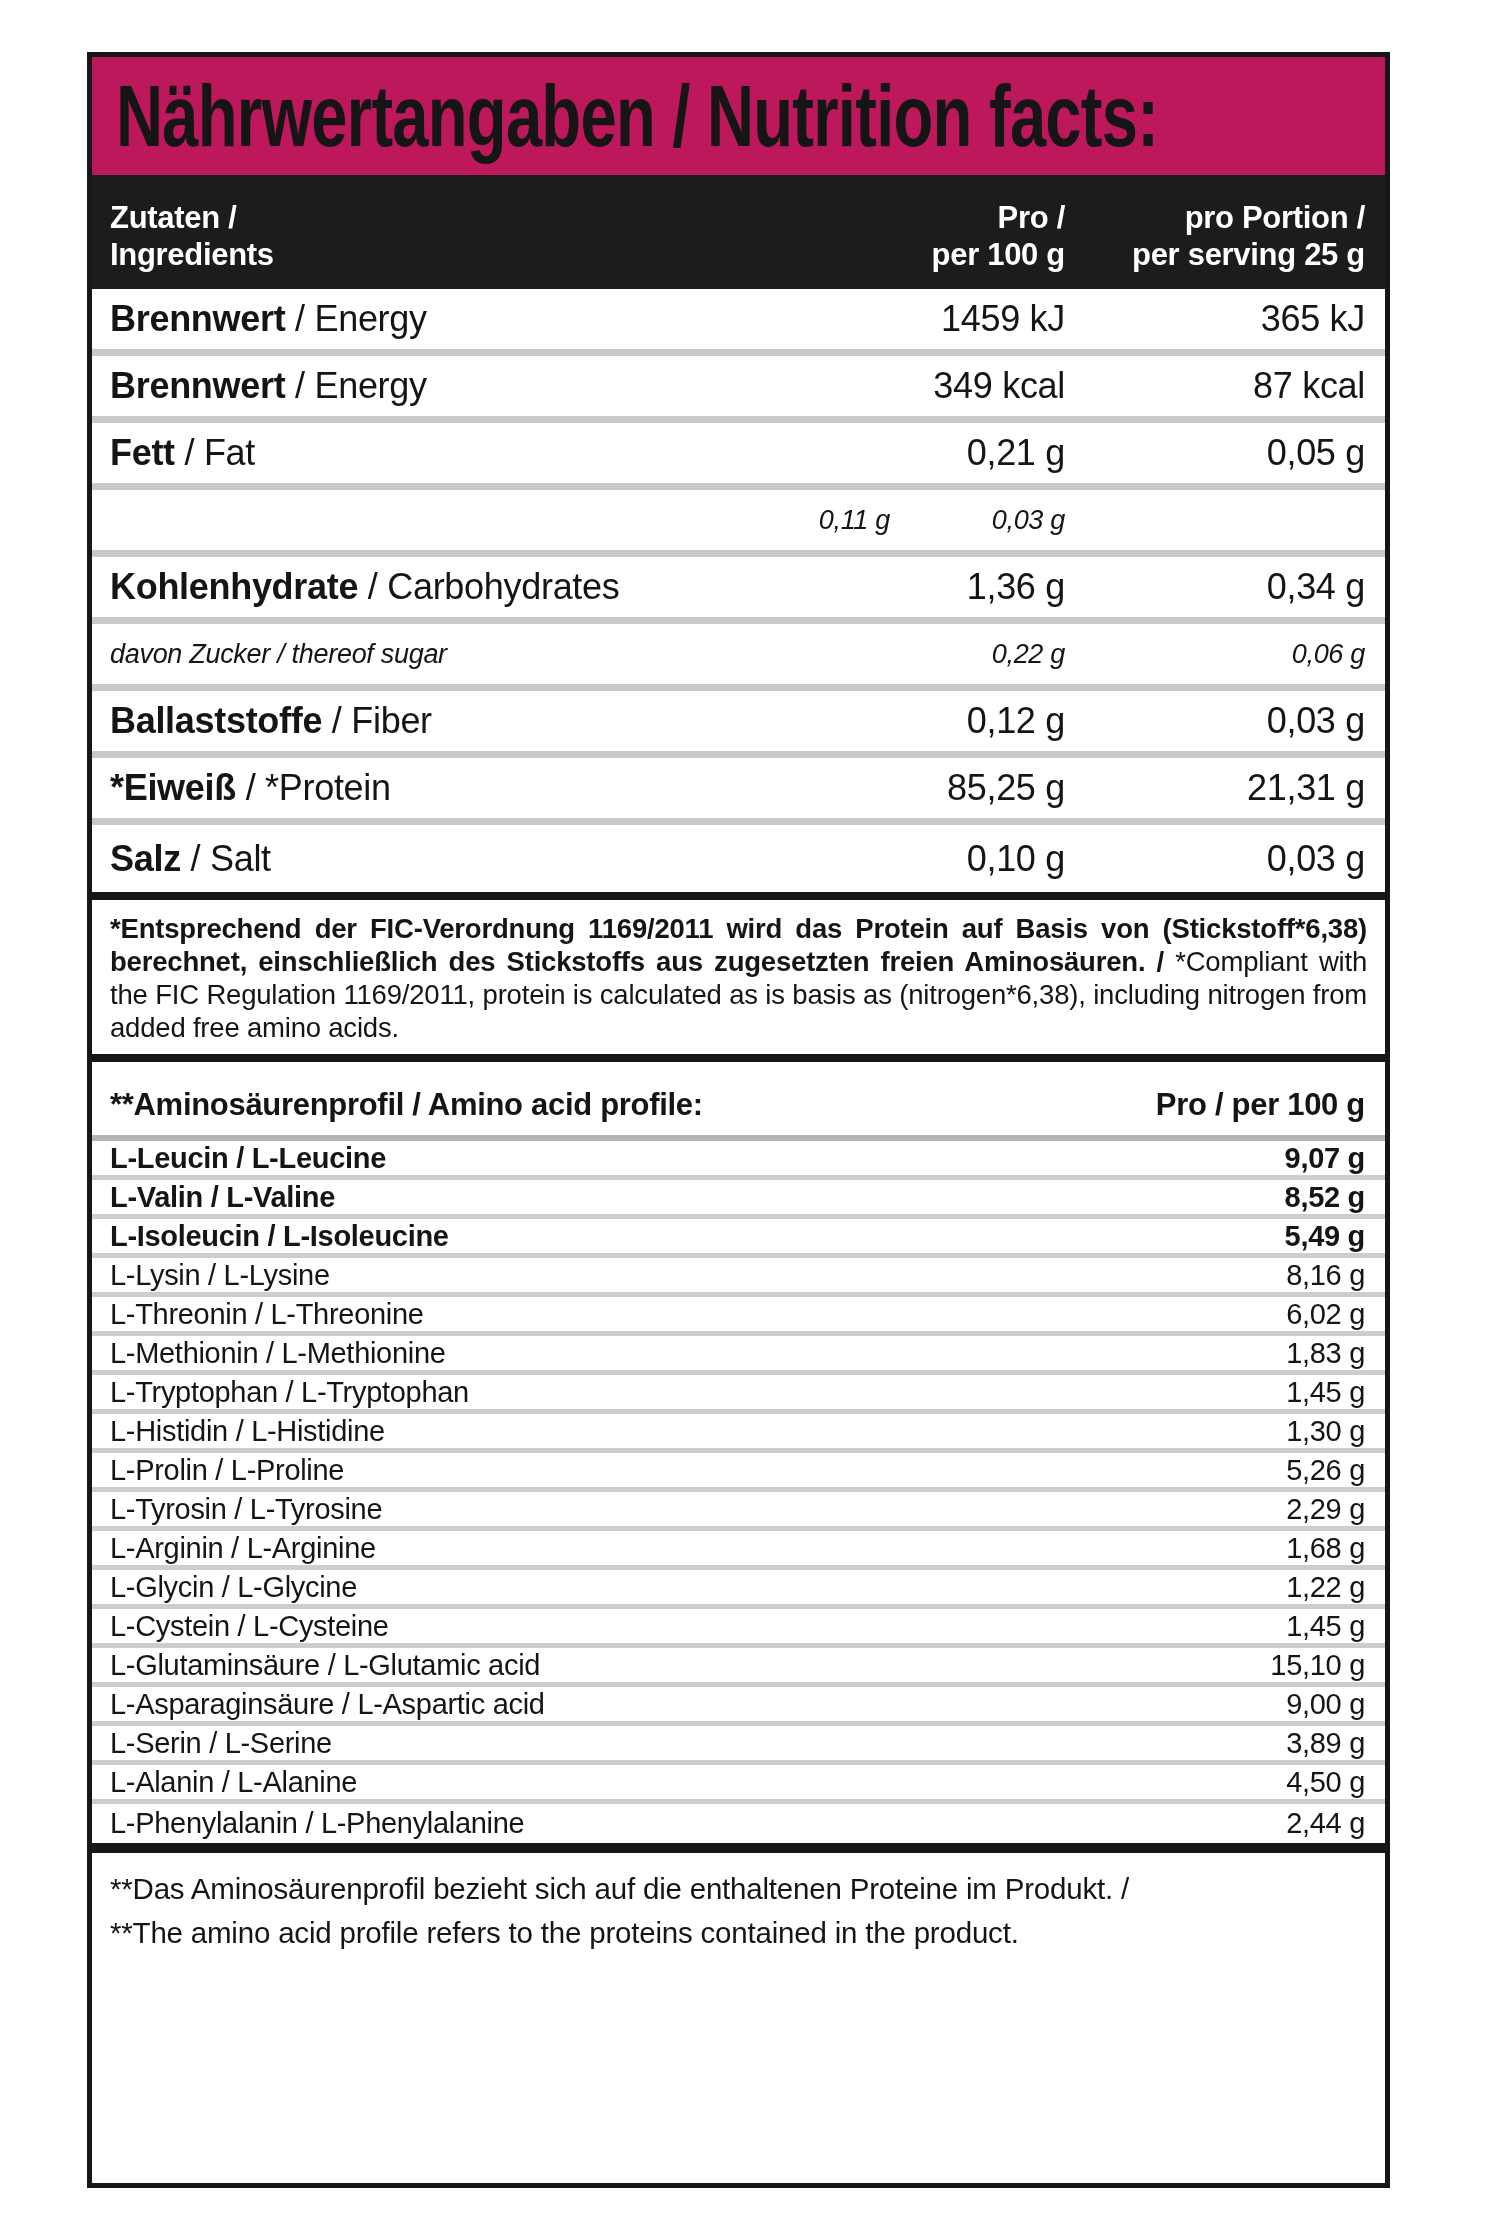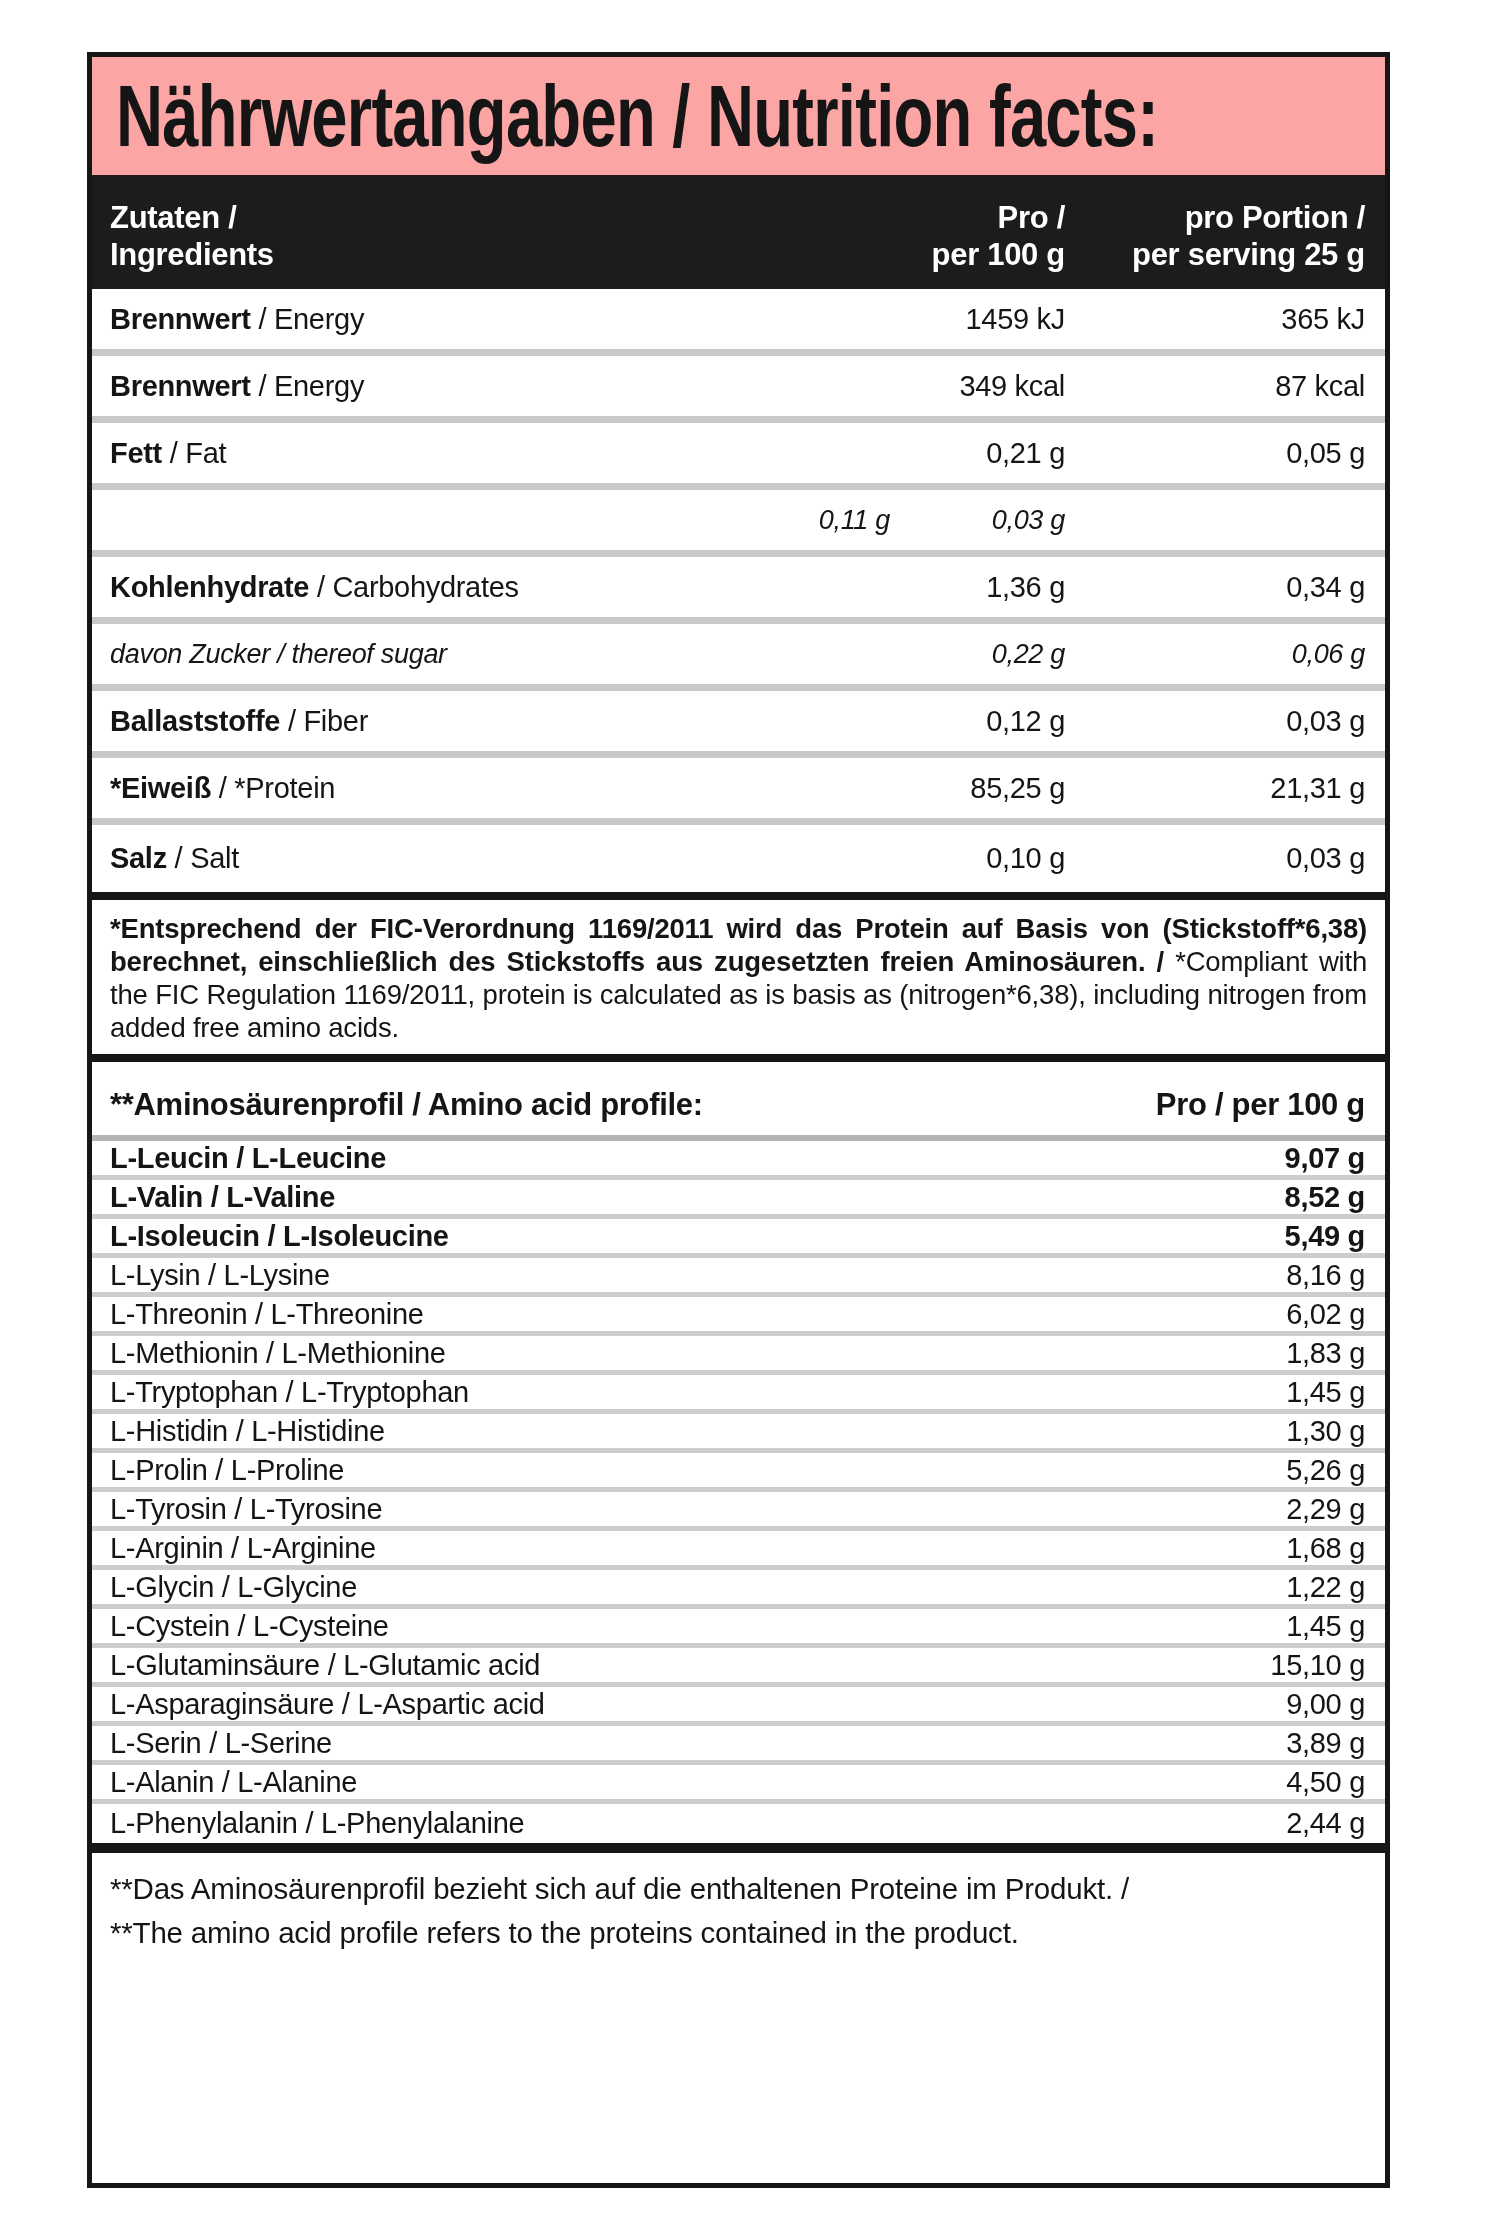--- a/index.html
+++ b/index.html
@@ -3,35 +3,35 @@
 <meta charset="utf-8">
 <style>
   html,body{margin:0;padding:0;background:#ffffff;}
   body{width:1500px;height:2233px;position:relative;
        font-family:"Liberation Sans","DejaVu Sans",sans-serif;color:#151515;
        -webkit-font-smoothing:antialiased;}
   .label-box{position:absolute;left:87px;top:52px;width:1303px;height:2136px;
        border:5px solid #161616;background:#fff;box-sizing:border-box;overflow:hidden;}
 
   
-  .title-row{height:118px;display:flex;align-items:center;padding-left:24px;background:#fca5a5;}
+  .title-row{height:118px;display:flex;align-items:center;padding-left:24px;background:#be185d;}
   .title-row .t{font-size:88px;font-weight:bold;white-space:nowrap;letter-spacing:-1px;
        transform:scaleX(0.74);transform-origin:left center;}
 
   
   .head-band{background:#1c1c1a;color:#fff;height:114px;display:grid;
        grid-template-columns:1fr 175px 300px;align-items:center;
        padding:8px 20px 0 18px;box-sizing:border-box;
        font-weight:bold;font-size:31px;line-height:37px;letter-spacing:-0.3px;}
   .head-band .c2,.head-band .c3{text-align:right;}
 
   
   .nutri-row{display:grid;grid-template-columns:1fr 175px 300px;align-items:center;
        padding:0 20px 0 18px;box-sizing:border-box;height:67px;
-       border-bottom:7px solid #c9c9c9;font-size:29px;letter-spacing:-0.3px;}
+       border-bottom:7px solid #c9c9c9;font-size:36px;letter-spacing:-0.3px;}
   .nutri-row:last-child{border-bottom:none;}
   .nutri-row .de{font-weight:bold;}
   .nutri-row .v1,.nutri-row .v2{text-align:right;font-weight:normal;}
   .nutri-row.sub{font-style:italic;font-size:27px;}
   .nutri-row.sub .de{font-weight:normal;}
 
   .divider{height:8px;background:#161616;}
   .divider.thick{height:10px;}
 
   

